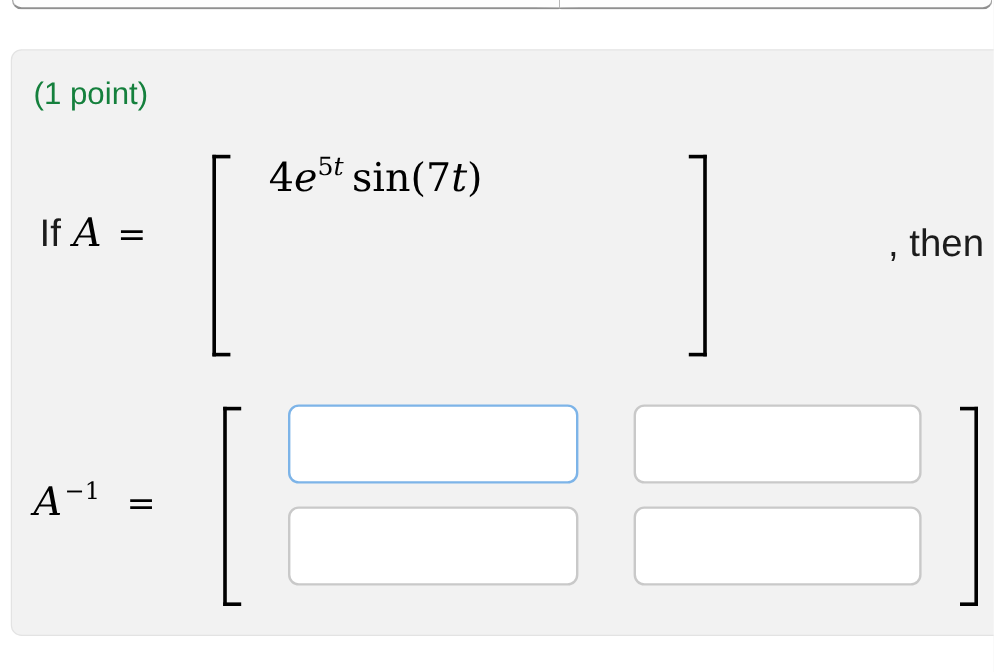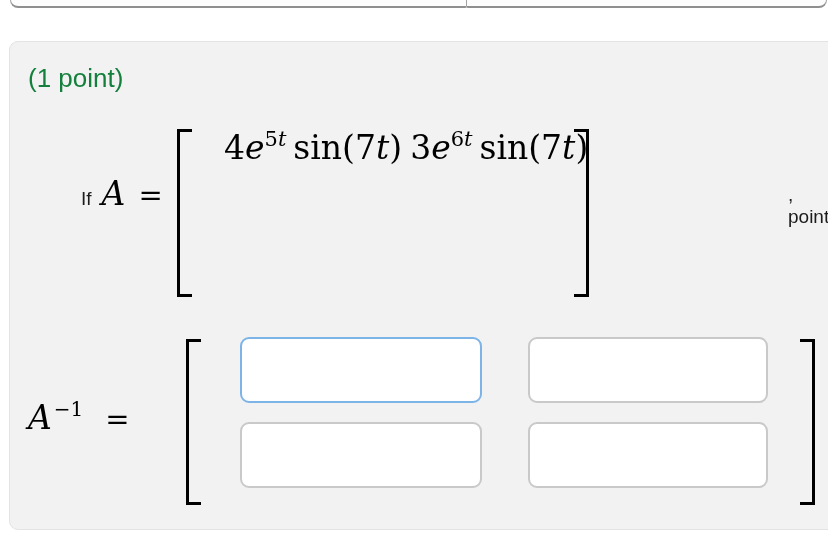--- a/index.html
+++ b/index.html
@@ -20,21 +20,21 @@
   .card{
     position:absolute;left:9px;top:41px;width:830px;height:489px;
     background:#f2f2f2;border:1px solid #e3e3e3;border-radius:9px;
     box-sizing:border-box;
   }
   .points{
     position:absolute;left:28px;top:63px;
     font-size:26px;color:#15803d;
   }
   
-  .plain{font-size:19px;color:#1c1c1c;margin-left:48px;}
+  .plain{font-size:32px;color:#1c1c1c;}
   .given-row{
     position:absolute;left:33px;top:174px;
     display:flex;align-items:baseline;white-space:nowrap;
   }
   .then-label{position:absolute;left:740px;top:184px;}
   .answer-row{
     position:absolute;left:28px;top:398px;
     display:flex;align-items:baseline;white-space:nowrap;
   }
 
@@ -101,28 +101,25 @@
     <div class="brk open"></div>
     <div class="brk close"></div>
     <div class="matrix-grid">
 
       <div class="cell">
         <span class="mn">4</span><span class="mi">e</span><span class="msup"><span class="mn">5</span><span class="mi">t</span></span><span class="mn mfn">sin(7</span><span class="mi">t</span><span class="mn">)</span>
       </div>
 
 
 
-      <div class="cell">
-        <span class="mn">3</span><span class="mi">e</span><span class="msup"><span class="mn">6</span><span class="mi">t</span></span><span class="mn mfn">sin(7</span><span class="mi">t</span><span class="mn">)</span>
-      </div>
 
     </div>
   </div>
 
-  <div class="plain then-label">, point</div>
+  <div class="plain then-label">, then</div>
 
   <div class="answer-row">
     <span class="mi sym-A">A</span>
     <span class="mn neg-exp">−1</span>
     <span class="mn eq">=</span>
   </div>
 
   <div class="matrix-ans">
     <div class="brk open"></div>
     <div class="brk close"></div>

